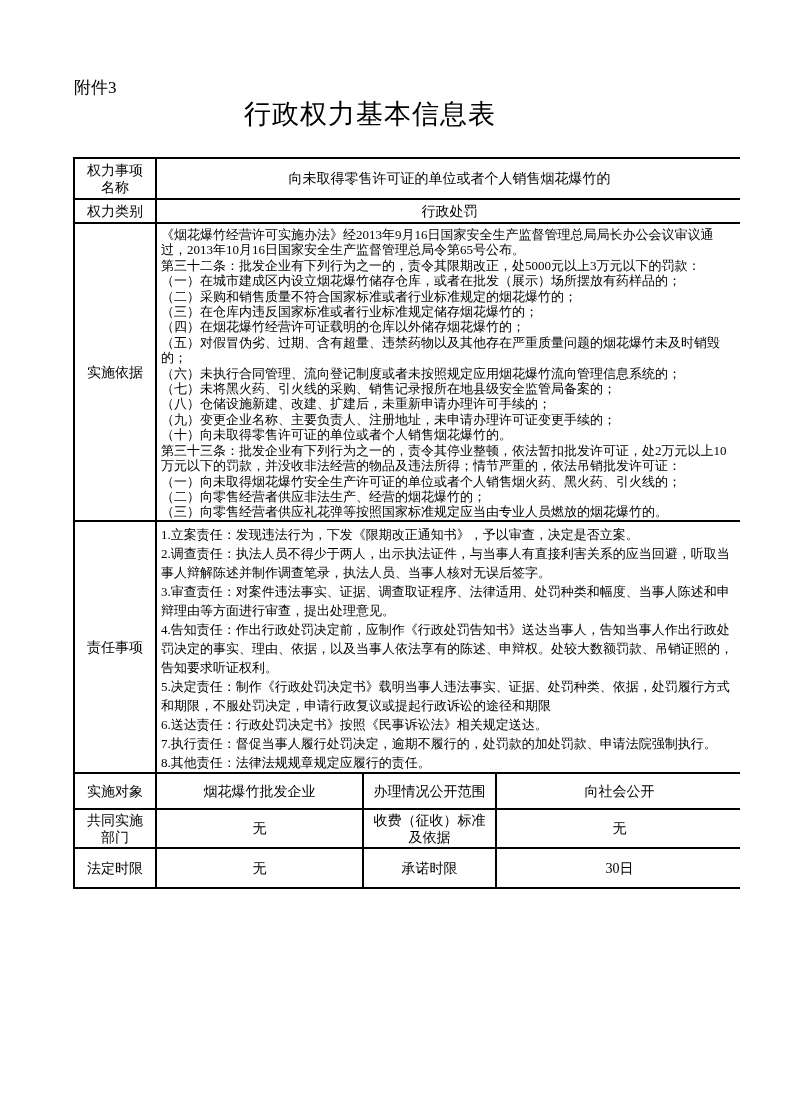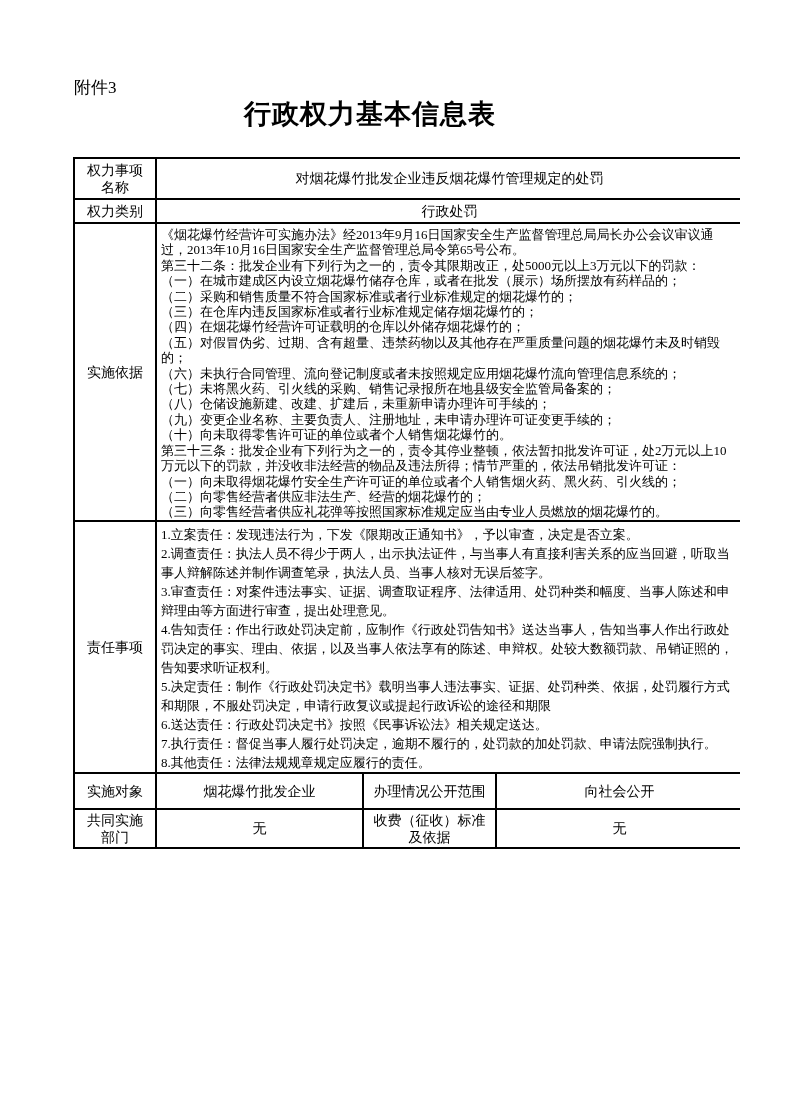--- a/index.html
+++ b/index.html
@@ -21,21 +21,21 @@
     line-height: 20px;
   }
   .doc-title {
     position: absolute;
     left: 0;
     top: 99px;
     width: 100%;
     margin: 0;
     text-align: center;
     font-size: 27px;
-    font-weight: bold;
+    font-weight: normal;
     letter-spacing: 1px;
     line-height: 30px;
   }
   table.info-table {
     position: absolute;
     left: 73px;
     top: 135px;
     width: 669px;
     border-collapse: collapse;
     table-layout: fixed;
@@ -77,21 +77,21 @@
       <col style="width:82px">
       <col style="width:207px">
       <col style="width:133px">
       <col style="width:247px">
     </colgroup>
 
     <tbody>
         <tr style="height:41px">
       <td class="label">权力事项
 名称</td>
-      <td colspan="3">对烟花爆竹批发企业违反烟花爆竹管理规定的处罚</td>
+      <td colspan="3">向未取得零售许可证的单位或者个人销售烟花爆竹的</td>
     </tr>
 
     <tr style="height:24px">
       <td class="label">权力类别</td>
       <td colspan="3">行政处罚</td>
     </tr>
 
     <tr style="height:298px">
       <td class="label">实施依据</td>
       <td colspan="3" class="bigtext basis-text">《烟花爆竹经营许可实施办法》经2013年9月16日国家安全生产监督管理总局局长办公会议审议通
@@ -142,18 +142,24 @@
 
     <tr style="height:39px">
       <td class="label">共同实施
 部门</td>
       <td>无</td>
       <td class="label">收费（征收）标准
 及依据</td>
       <td>无</td>
     </tr>
 
+    <tr style="height:40px">
+      <td class="label">法定时限</td>
+      <td>无</td>
+      <td class="label">承诺时限</td>
+      <td>30日</td>
+    </tr>
 
 
   </tbody>
     </table>
 
 </div>
 
 </body></html>

